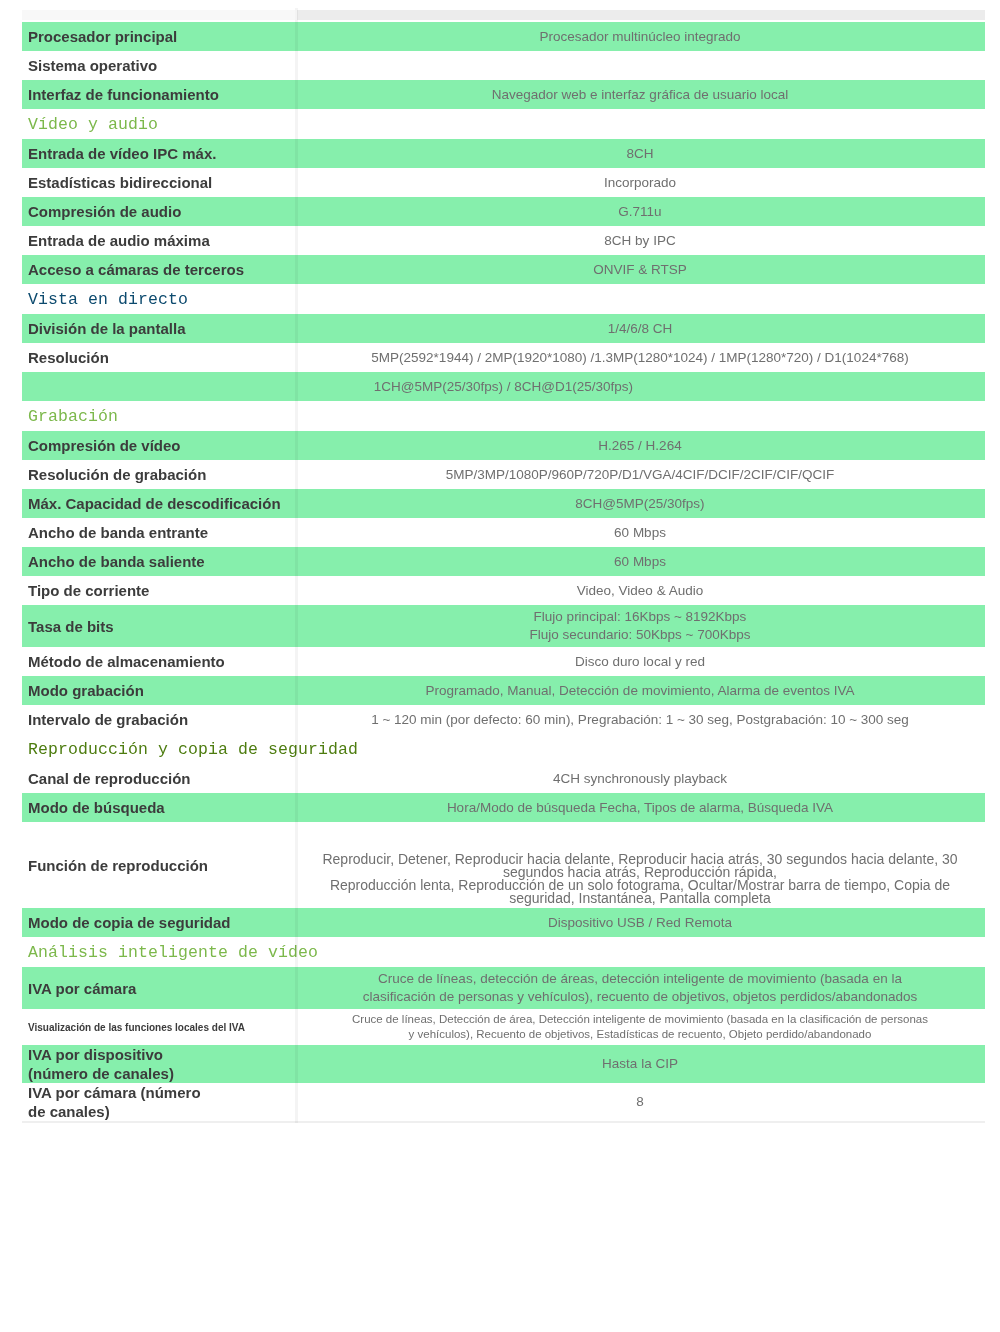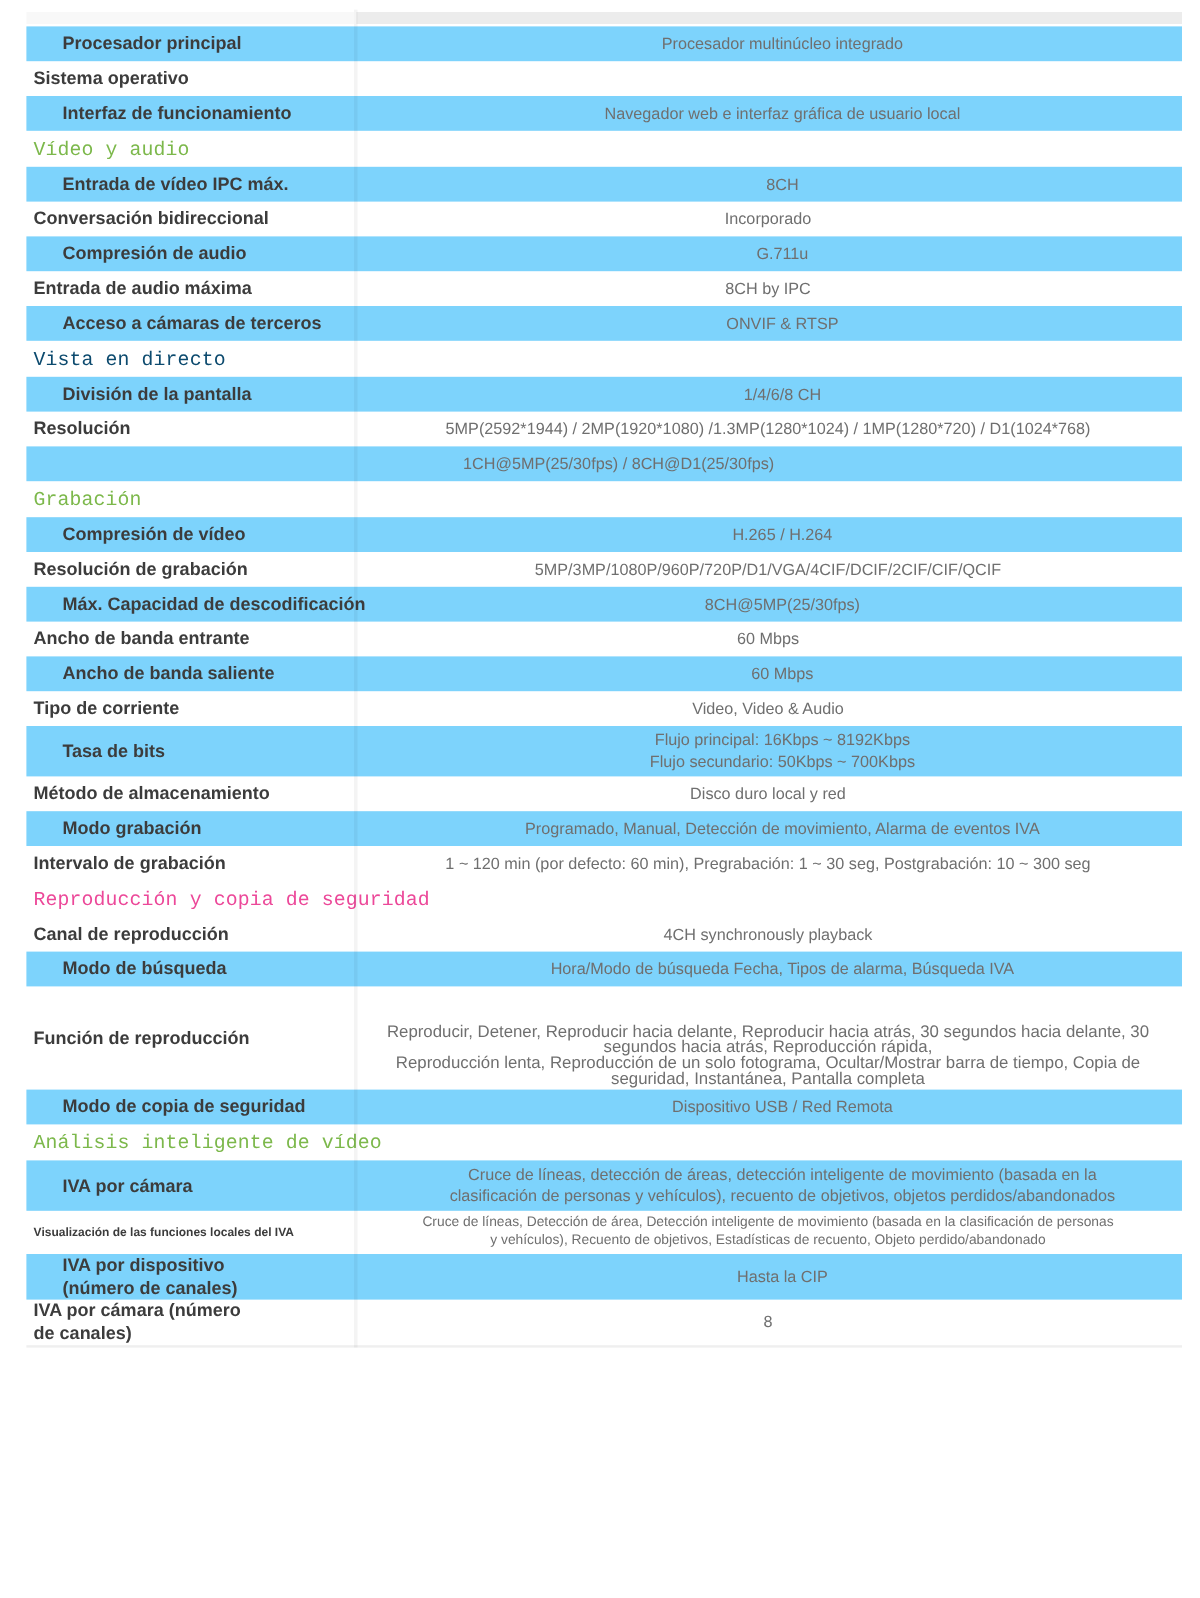--- a/index.html
+++ b/index.html
@@ -30,21 +30,21 @@
     height:30px;
     padding-left:6px;
     font-size:16.5px;
     letter-spacing:0.1px;
     font-family:Liberation Mono, monospace;
   }
   .spec-row{
     display:flex;align-items:stretch;
     min-height:29px;
   }
-  .spec-row.shaded{background:#7dd3fc;padding-left:24px;}
+  .spec-row.shaded{background:#86efac;}
   .cell-label{
     width:267px;min-width:267px;
     display:flex;align-items:center;
     padding-left:6px;
     font-size:15px;
     font-weight:600;
     color:#3c3c3c;
     line-height:19px;
     white-space:pre-line;
   }
@@ -80,21 +80,21 @@
     <div class="spec-row shaded">
       <div class="cell-label">Interfaz de funcionamiento</div>
       <div class="cell-value">Navegador web e interfaz gráfica de usuario local</div>
     </div>
     <div class="section-header" style="color: rgb(124, 184, 75);">Vídeo y audio</div>
     <div class="spec-row shaded">
       <div class="cell-label">Entrada de vídeo IPC máx.</div>
       <div class="cell-value">8CH</div>
     </div>
     <div class="spec-row">
-      <div class="cell-label">Conversación bidireccional</div>
+      <div class="cell-label">Estadísticas bidireccional</div>
       <div class="cell-value">Incorporado</div>
     </div>
     <div class="spec-row shaded">
       <div class="cell-label">Compresión de audio</div>
       <div class="cell-value">G.711u</div>
     </div>
     <div class="spec-row">
       <div class="cell-label">Entrada de audio máxima</div>
       <div class="cell-value">8CH by IPC</div>
     </div>
@@ -149,21 +149,21 @@
       <div class="cell-value">Disco duro local y red</div>
     </div>
     <div class="spec-row shaded">
       <div class="cell-label">Modo grabación</div>
       <div class="cell-value">Programado, Manual, Detección de movimiento, Alarma de eventos IVA</div>
     </div>
     <div class="spec-row">
       <div class="cell-label">Intervalo de grabación</div>
       <div class="cell-value">1 ~ 120 min (por defecto: 60 min), Pregrabación: 1 ~ 30 seg, Postgrabación: 10 ~ 300 seg</div>
     </div>
-    <div class="section-header" style="color: #ec4899;">Reproducción y copia de seguridad</div>
+    <div class="section-header" style="color: #4d7c0f;">Reproducción y copia de seguridad</div>
     <div class="spec-row">
       <div class="cell-label">Canal de reproducción</div>
       <div class="cell-value">4CH synchronously playback</div>
     </div>
     <div class="spec-row shaded">
       <div class="cell-label">Modo de búsqueda</div>
       <div class="cell-value">Hora/Modo de búsqueda Fecha, Tipos de alarma, Búsqueda IVA</div>
     </div>
     <div class="spec-row value-small">
       <div class="cell-label">Función de reproducción</div>

